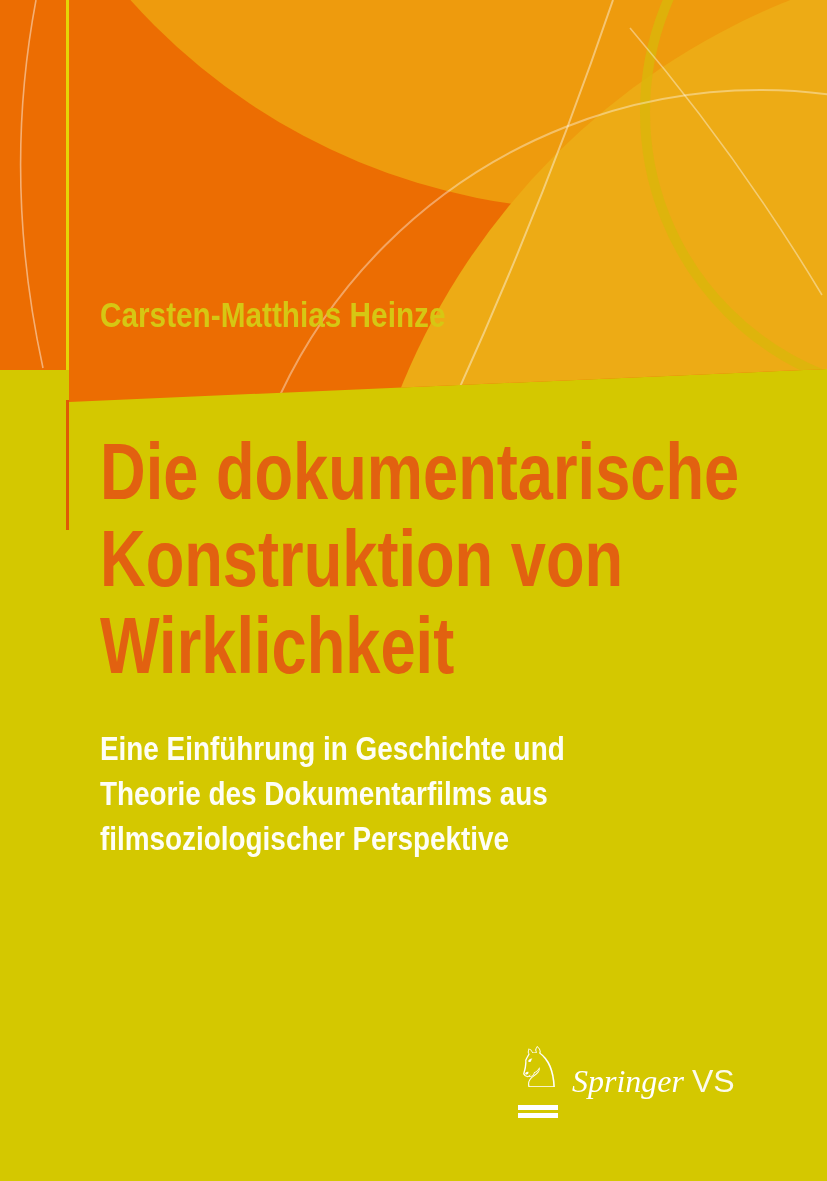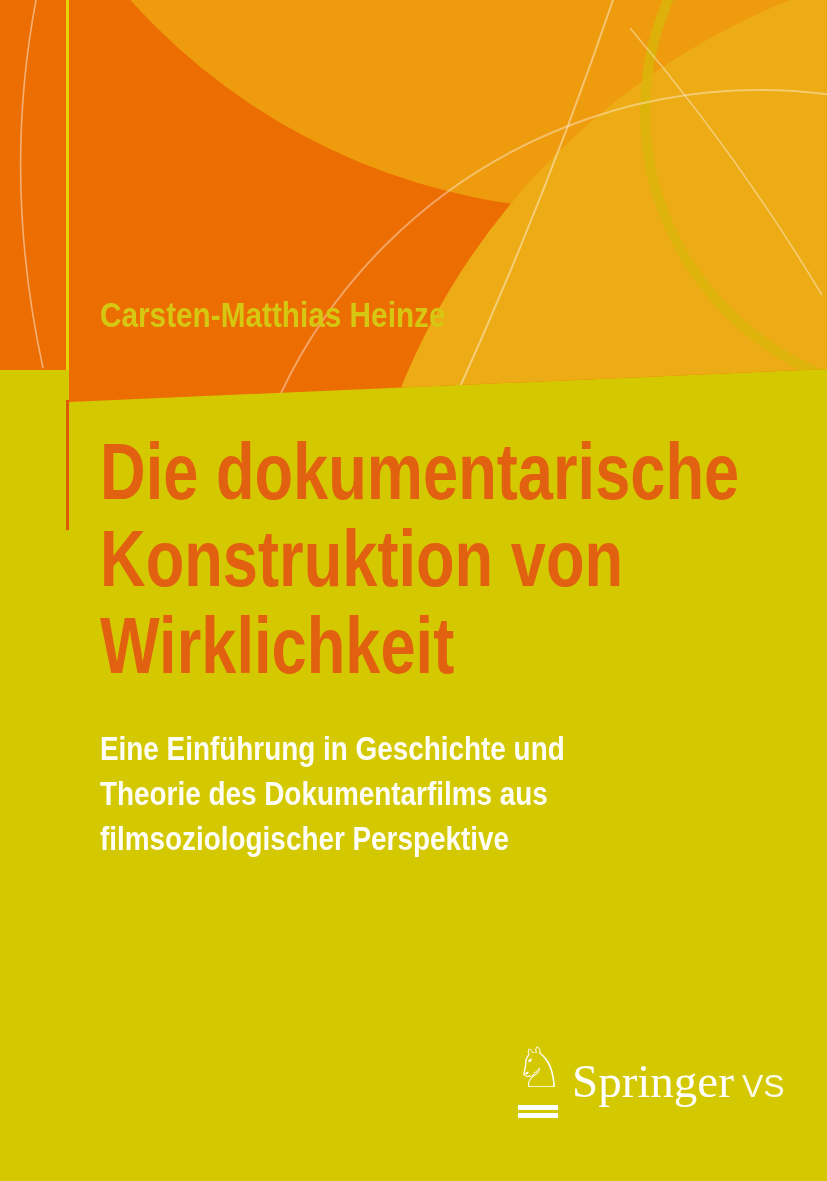--- a/index.html
+++ b/index.html
@@ -45,22 +45,23 @@
     font-size:56px;line-height:56px;color:#FFFFFF;
   }
   .bar{position:absolute;left:2px;width:40px;background:#FFFFFF;}
   .bar1{top:59px;height:5px;}
   .bar2{top:67px;height:5px;}
   .pubtext{
     position:absolute;left:56px;top:12px;white-space:nowrap;
   }
   .springer{
     font-family:"Liberation Serif",serif;
-    font-size:47px;line-height:47px;font-weight:400;
+    font-size:32px;line-height:47px;font-weight:400;
     color:#FFFFFF;
+    font-style:italic;
   }
   .vs{
     font-family:"Liberation Sans",sans-serif;
     font-size:32px;line-height:47px;font-weight:400;
     color:rgba(255,255,255,.92);
     margin-left:8px;
   }
 </style>
 </head>
 <body>

